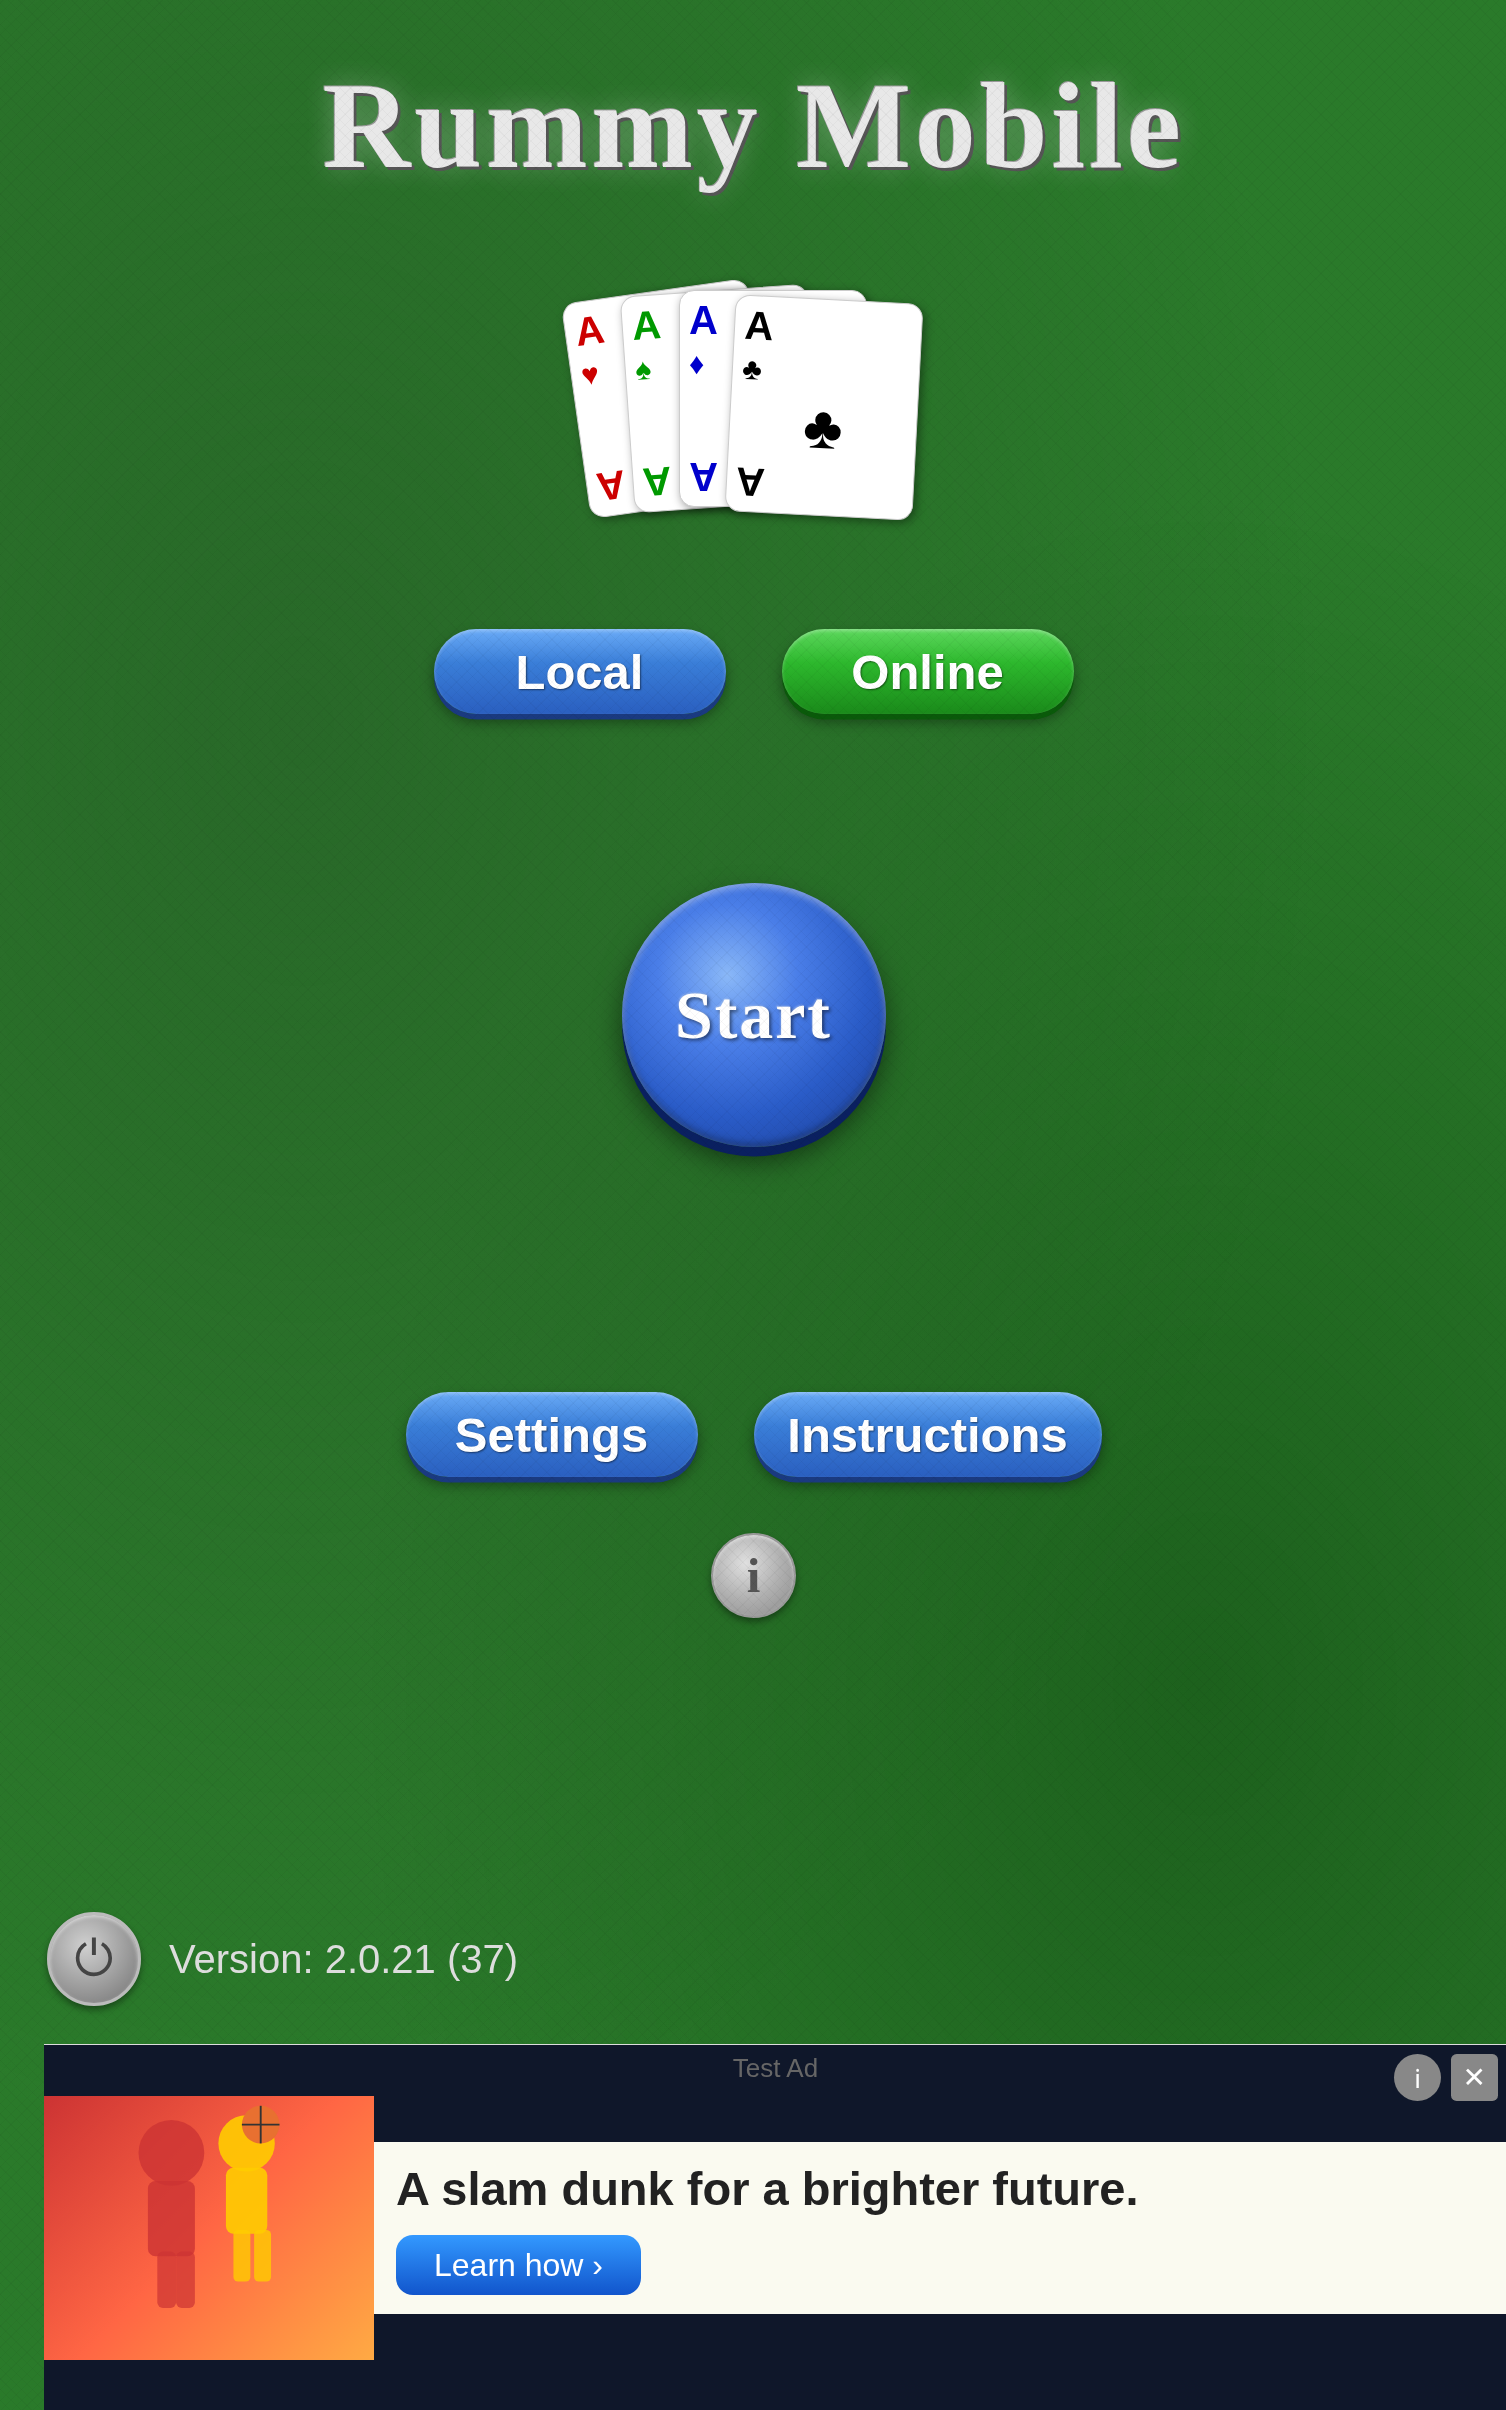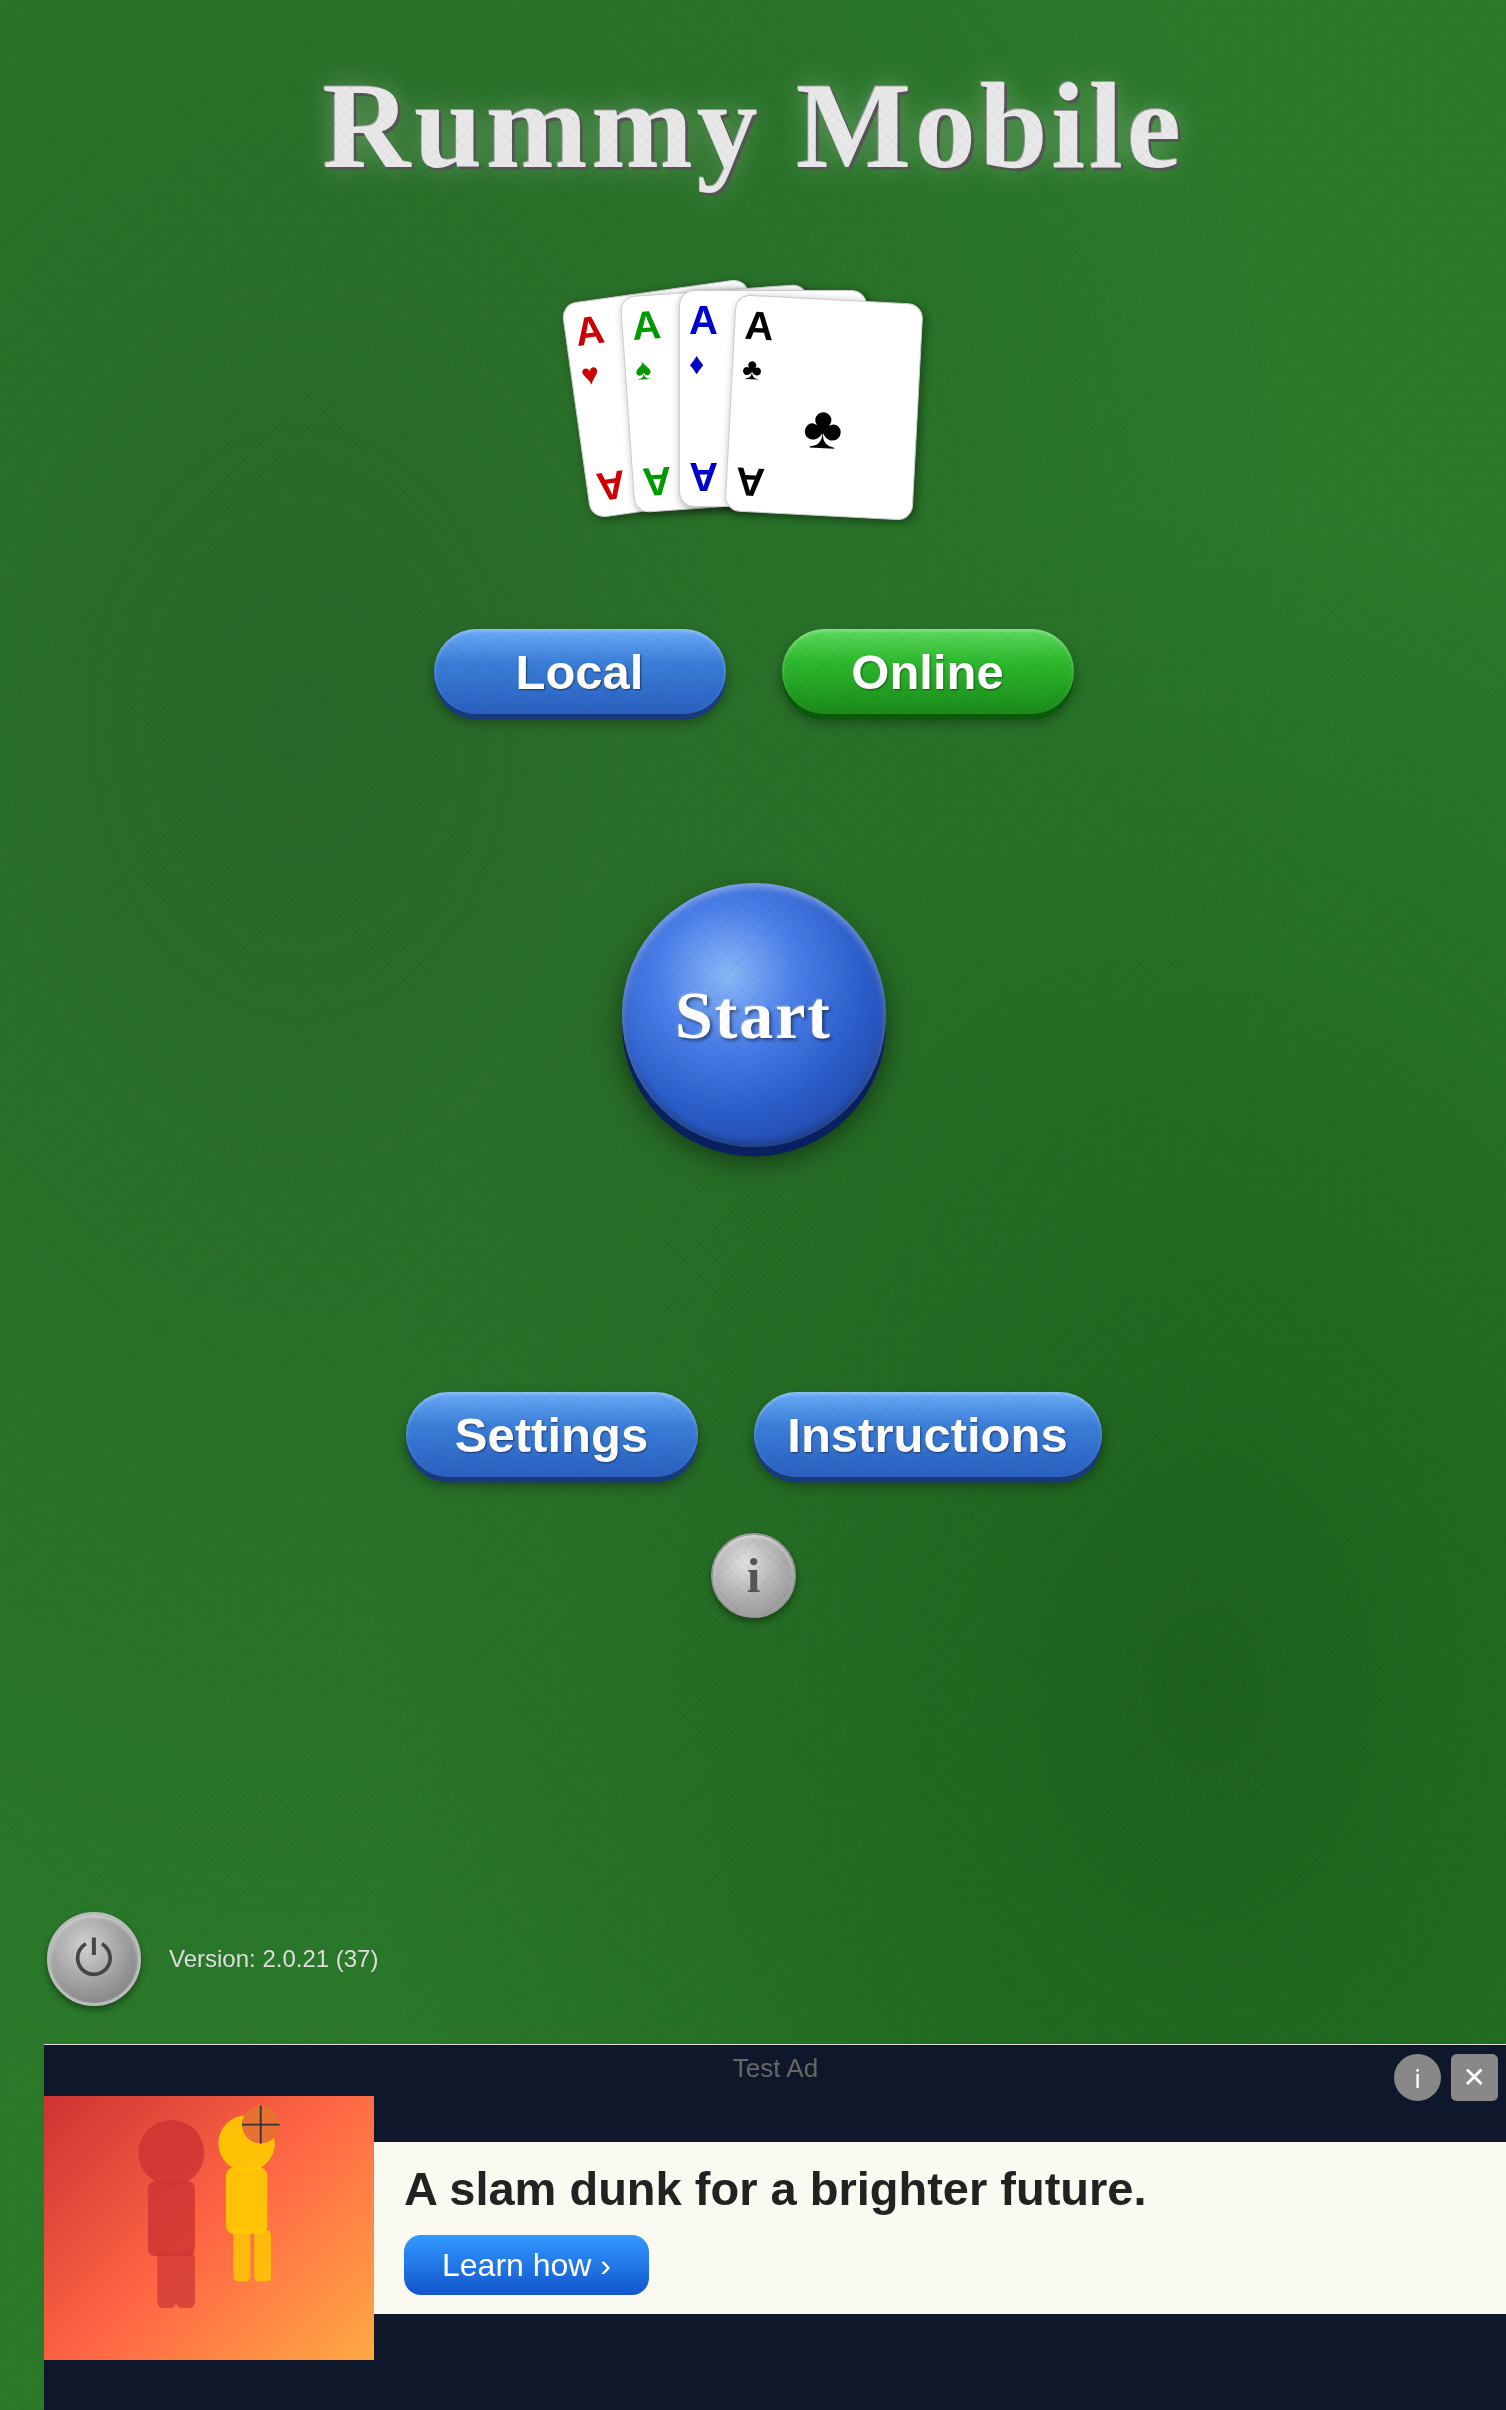--- a/index.html
+++ b/index.html
@@ -242,21 +242,21 @@
       cursor: pointer;
       display: flex;
       align-items: center;
       justify-content: center;
       font-size: 49px;
       color: #444;
     }
 
     .version-text {
       color: #dddddd;
-      font-size: 24px;
+      font-size: 40px;
     }
 
     
     .ad-banner {
       position: absolute;
       bottom: 0;
       left: 0;
       right: 0;
       height: 367px;
       background: #0f172a;
@@ -275,21 +275,21 @@
       color: white;
       font-size: 38px;
       font-weight: bold;
     }
 
     .ad-content {
       flex: 1;
       display: flex;
       flex-direction: column;
       justify-content: center;
-      padding: 19px 30px;
+      padding: 19px 22px;
       background: #fafaf0;
     }
 
     .ad-headline {
       font-size: 47px;
       font-weight: bold;
       color: #222;
       margin-bottom: 19px;
     }
 

